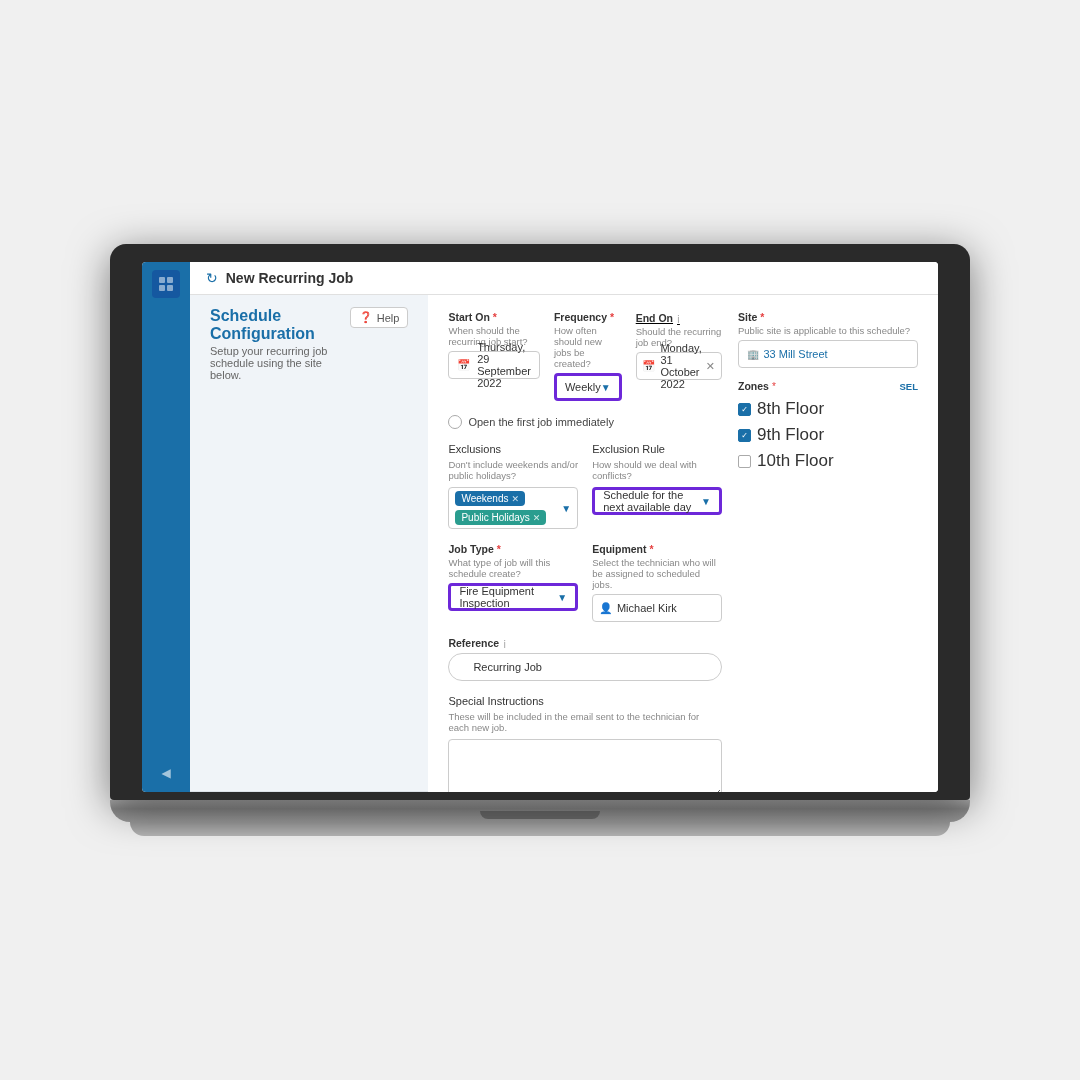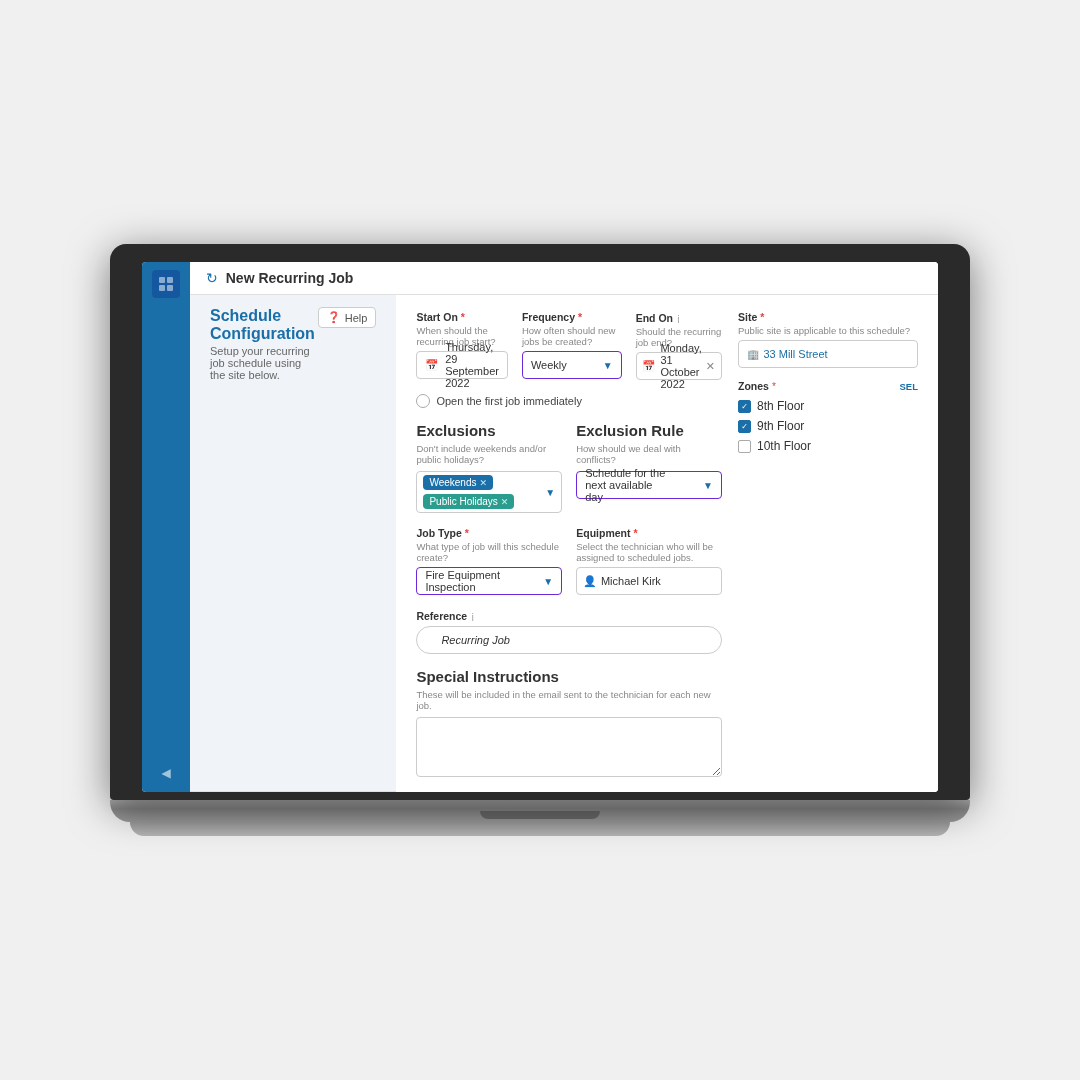--- a/index.html
+++ b/index.html
@@ -218,32 +218,31 @@
       display: flex;
       align-items: center;
     }
     .calendar-icon {
       color: #888;
       font-size: 11px;
       flex-shrink: 0;
     }
     .form-select {
       width: 100%;
-      border: 1px solid #6d28d9;
+      border: 3px solid #6d28d9;
       border-radius: 4px;
       padding: 5px 8px;
       font-size: 11px;
       color: #333;
       background: #fff;
       display: flex;
       align-items: center;
       justify-content: space-between;
       height: 28px;
       cursor: pointer;
-      gap: 36px;
     }
     .select-arrow {
       color: #1a6fa8;
       font-size: 10px;
     }
 
     
     .input-with-clear {
       display: flex;
       align-items: center;
@@ -350,21 +349,20 @@
       flex: 1;
     }
     .reference-input {
       width: 100%;
       border: 1px solid #ccc;
       border-radius: 14px;
       padding: 5px 24px;
       font-size: 11px;
       color: #333;
       height: 28px;
-      font-style: italic;
     }
 
     
     .special-instructions-area {
       width: 100%;
       border: 1px solid #ccc;
       border-radius: 4px;
       height: 60px;
       background: #fff;
     }
@@ -430,28 +428,28 @@
     }
     .zone-checkbox.unchecked {
       background: #fff;
       border-color: #aaa;
     }
     .zone-check {
       color: #fff;
       font-size: 8px;
     }
     .zone-name {
-      font-size: 12px;
+      font-size: 17px;
       color: #333;
     }
 
     
     .section-divider {
-      font-size: 15px;
-      font-weight: 700;
+      font-size: 11px;
+      font-weight: 400;
       color: #333;
       margin-bottom: 4px;
     }
     .section-hint {
       font-size: 9.5px;
       color: #888;
       margin-bottom: 6px;
     }
 
     
@@ -526,21 +524,21 @@
                       <span>Frequency</span><span class="required"> *</span>
                     </div>
                     <div class="form-hint">How often should new jobs be created?</div>
                     <div class="form-select">
                       <span>Weekly</span>
                       <span class="select-arrow">▼</span>
                     </div>
                   </div>
 
                   <div class="form-group">
-                    <div style="display:flex; align-items:center; gap:4px;">
+                    <div style="display:flex; align-items:center; gap:4px;text-decoration:underline;">
                       <div class="form-label">End On</div>
                       <span class="tooltip-icon">ℹ</span>
                     </div>
                     <div class="form-hint">Should the recurring job end?</div>
                     <div class="input-with-clear">
                       <span class="calendar-icon">📅</span>
                       <span style="font-size:11px; color:#333;">Monday, 31 October 2022</span>
                       <span class="clear-btn">✕</span>
                     </div>
                   </div>

